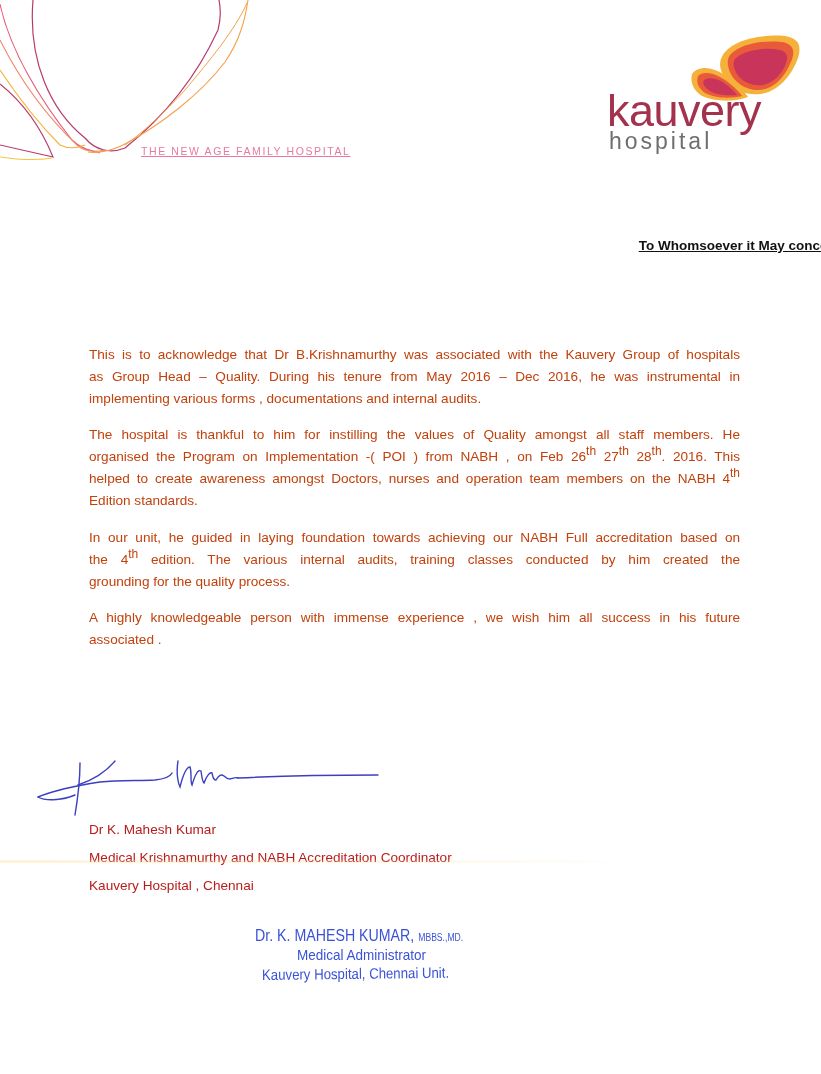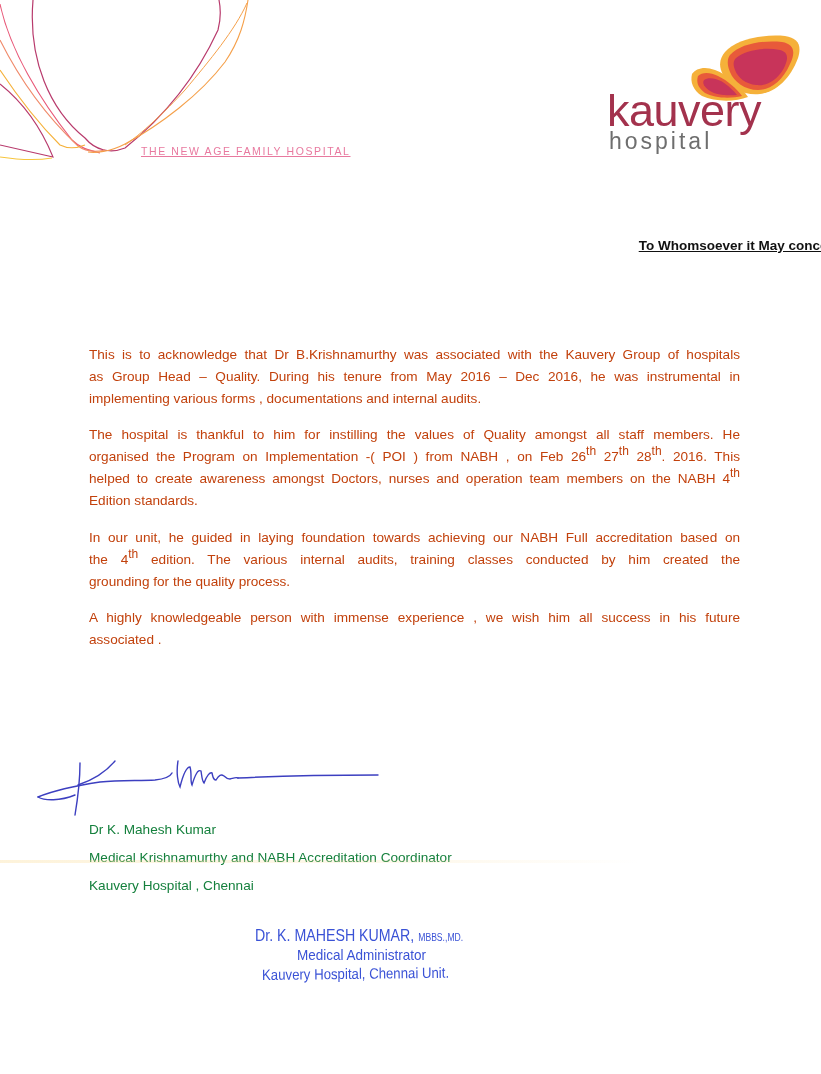--- a/index.html
+++ b/index.html
@@ -30,21 +30,21 @@
     color: #111;
     padding-left: 20px;
   }
   .line {
     position: absolute; left: 89px; width: 651px; font-size: 13.6px;
     line-height: 16px; white-space: nowrap; color: #c2410c;
     text-align: justify; text-align-last: justify;
   }
   .line.last { text-align-last: left; }
   .line sup { font-size: 12px; vertical-align: 6px; line-height: 0; }
-  .sigline { position: absolute; left: 89px; font-size: 13.6px; color: #15803d; white-space: nowrap; }
+  .sigline { position: absolute; left: 89px; font-size: 13.6px; color: #b91c1c; white-space: nowrap; }
   #signature { position: absolute; left: 20px; top: 745px; }
   .stamp {
     position: absolute; color: #3a52d6; white-space: nowrap; text-align: center;
     font-family: "Liberation Sans", sans-serif;
   }
   .stamp1 { left: 255px; top: 926px; font-size: 16.5px; transform: scaleX(0.86); transform-origin: left; }
   .stamp1 small { font-size: 10px; }
   .stamp2 { left: 297px; top: 946px; font-size: 15px; transform: scaleX(0.9); transform-origin: left; }
   .stamp3 { left: 262px; top: 966px; font-size: 15px; transform: scaleX(0.88) rotate(-0.6deg); transform-origin: left; }
   .faintline {

